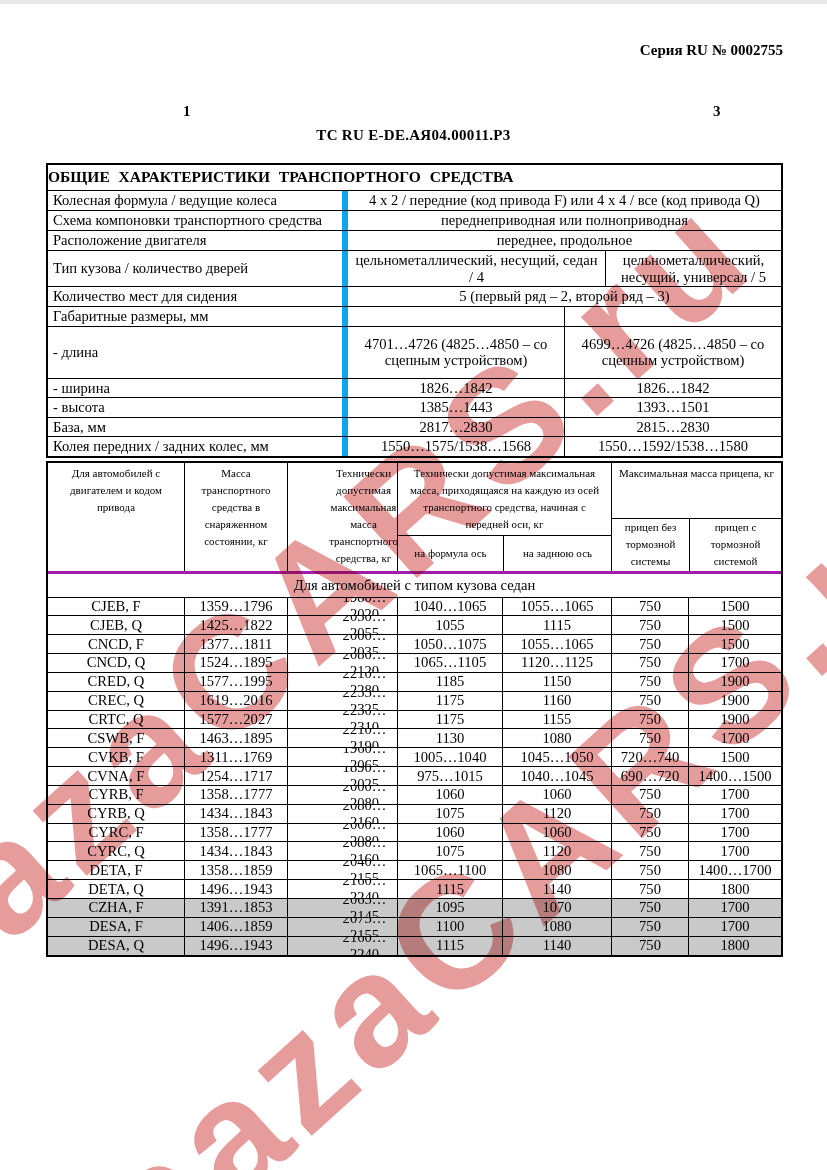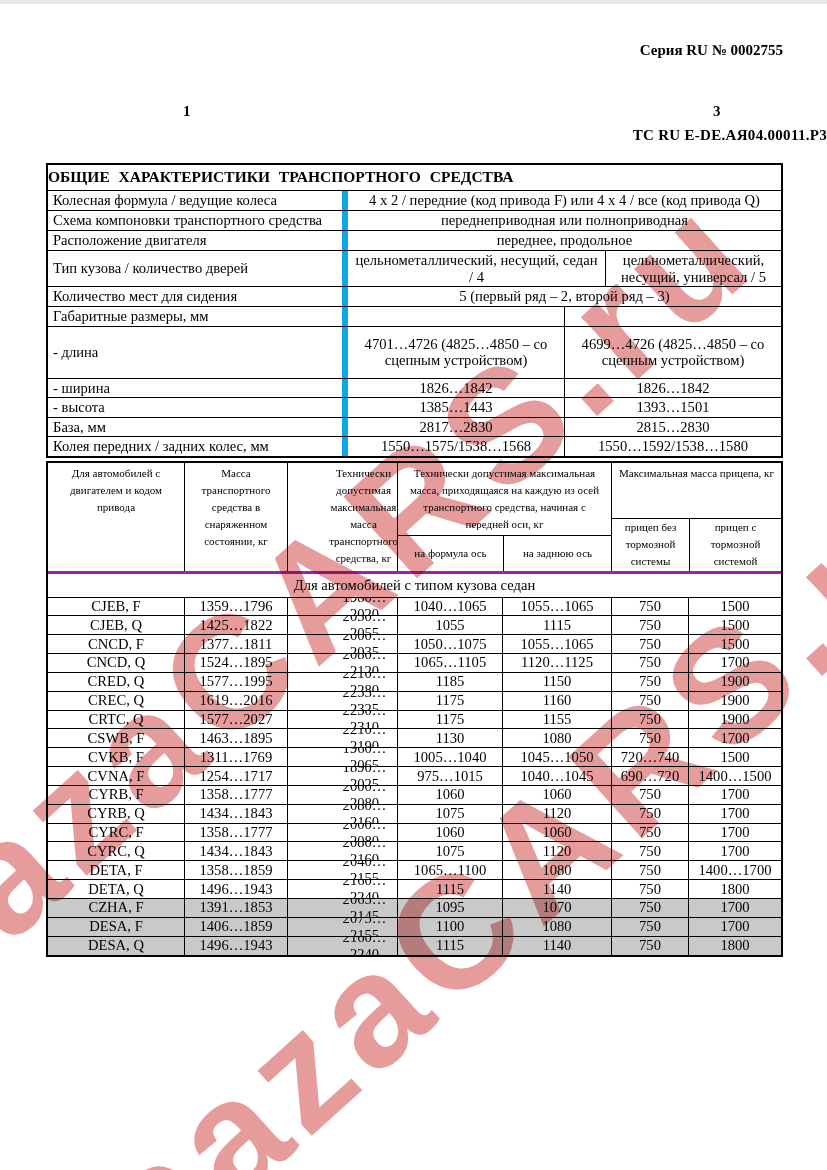--- a/index.html
+++ b/index.html
@@ -6,21 +6,21 @@
   body { background:#e8e8e8; }
   .page {
     position:relative; width:827px; height:1170px; margin:4px auto;
     background:#ffffff; overflow:hidden;
     font-family:"Liberation Serif", serif; color:#000;
   }
   
   .serial { position:absolute; top:38px; right:44px; font-weight:bold; font-size:15px; }
   .pgnum { position:absolute; top:99px; font-weight:bold; font-size:15px; }
   .pg1 { left:183px; } .pg3 { left:713px; }
-  .docnum { position:absolute; top:123px; left:0; width:100%; text-align:right; font-weight:bold; font-size:15px; letter-spacing:0.3px; }
+  .docnum { position:absolute; top:123px; left:0; width:100%; text-align:center; font-weight:bold; font-size:15px; letter-spacing:0.3px; }
   
   .tables { position:absolute; left:46px; top:159px; width:737px; }
   .tbl { border:2px solid #000; background:transparent; }
   
   .t1-title { font-weight:bold; text-align:left; font-size:15.5px; padding:3px 0 4px; word-spacing:5px; }
   .t1r { display:flex; border-top:1px solid #000; min-height:20px; font-size:14.6px; line-height:16.5px; }
   .t1l { width:300px; border-right:6px solid #0ea5e9; padding:1px 3px 1px 5px; display:flex; align-items:center; }
   .t1v { display:flex; align-items:center; justify-content:center; text-align:center; padding:1px 4px; }
   .t1v.full { flex:1; }
   .t1v.half { width:217px; }

